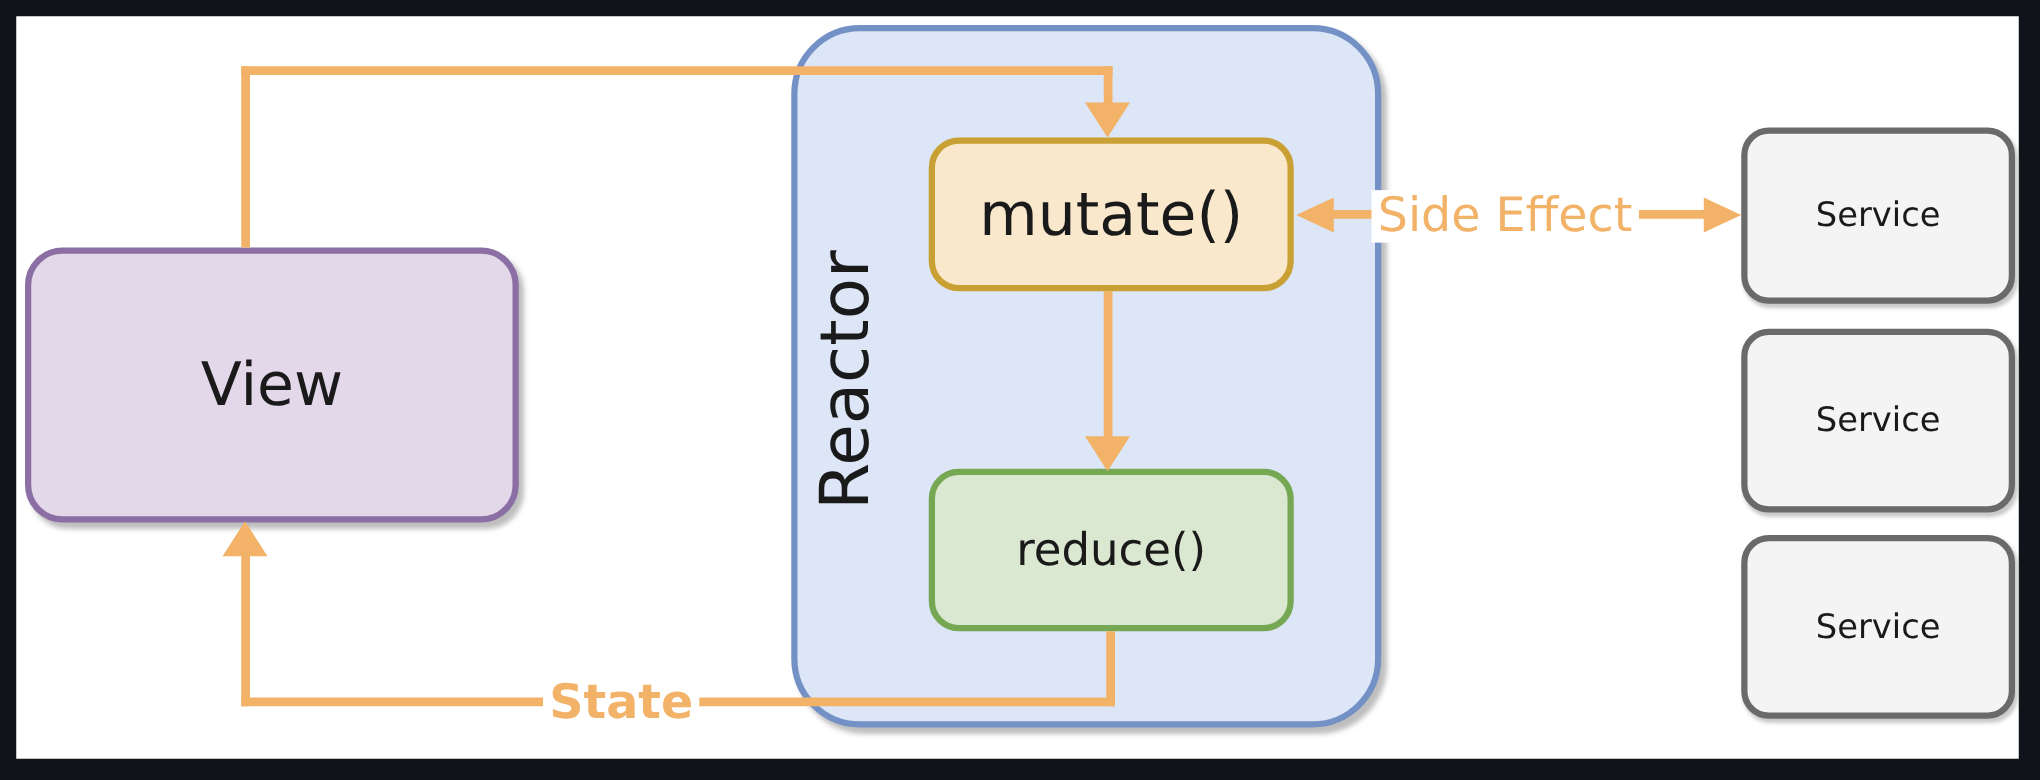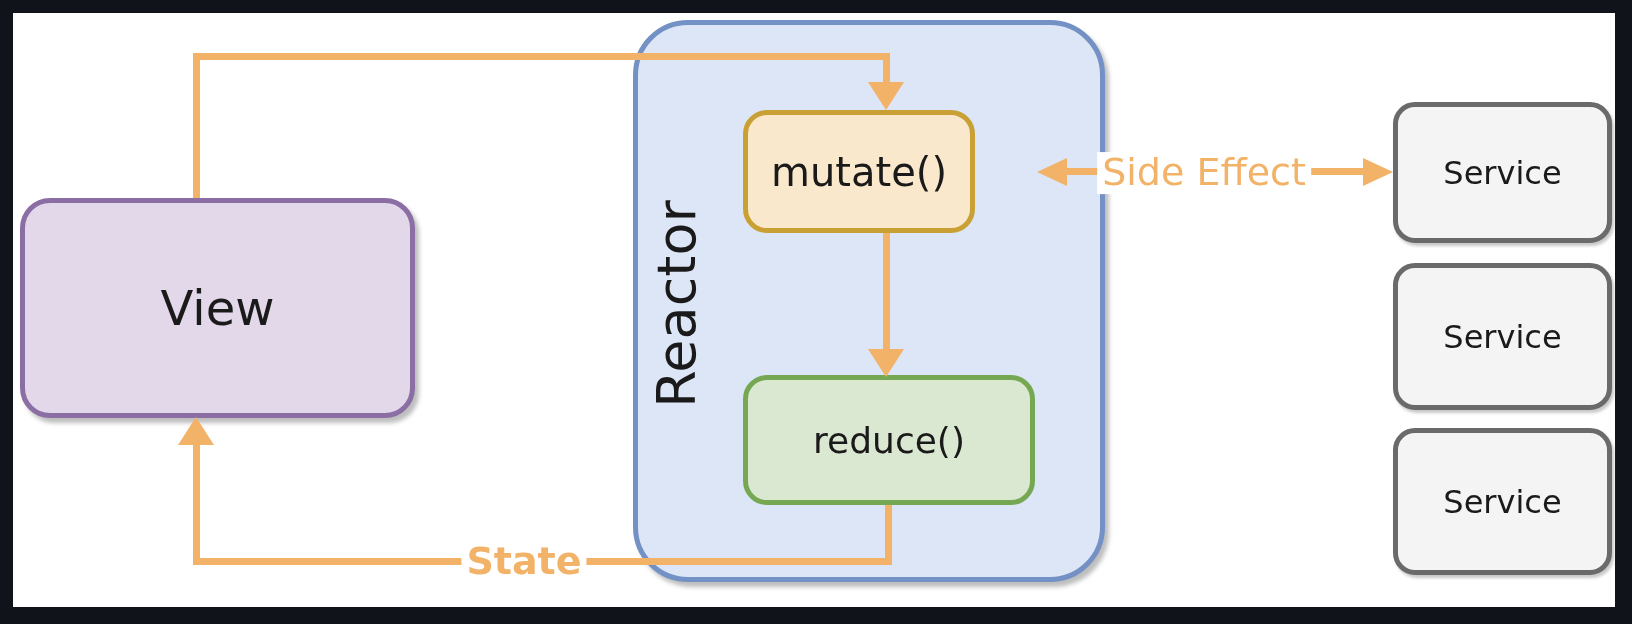--- a/index.html
+++ b/index.html
@@ -26,33 +26,33 @@
   .reactor-box{
     left:633px;top:20px;width:472px;height:562px;border-radius:55px;
     background:var(--reactor-fill,#dce6f7);border:5px solid var(--reactor-border,#7491c5);
   }
   .reactor-label{
     position:absolute;left:676px;top:304px;
     transform:translate(-50%,-50%) rotate(-90deg);
     font-size:54px;color:var(--text-dark,#1a1a1a);white-space:nowrap;
   }
   .mutate-box{
-    left:743px;top:110px;width:232px;height:123px;border-radius:24px;
+    left:743px;top:110px;width:292px;height:123px;border-radius:24px;
     background:var(--mutate-fill,#fae8cc);border:5px solid var(--mutate-border,#c9a033);
-    font-size:40px;box-shadow:none;
+    font-size:48px;box-shadow:none;
   }
   .reduce-box{
     left:743px;top:375px;width:292px;height:130px;border-radius:24px;
     background:var(--reduce-fill,#dbe8d1);border:5px solid var(--reduce-border,#76a853);
     font-size:36px;box-shadow:none;
   }
   .service-box{
     left:1393px;width:219px;border-radius:22px;
     background:var(--service-fill,#f4f4f4);border:5px solid var(--service-border,#6a6a6a);
-    font-size:32px;box-shadow:2px 3px 3px rgba(120,120,120,.4);
+    font-size:27px;box-shadow:2px 3px 3px rgba(120,120,120,.4);
   }
   .service-1{top:102px;height:141px;}
   .service-2{top:263px;height:147px;}
   .service-3{top:428px;height:147px;}
   
   .seg{position:absolute;background:var(--accent-orange,#f2b267);}
   .head{position:absolute;width:0;height:0;}
   .head-down{border-left:18px solid transparent;border-right:18px solid transparent;
              border-top:28px solid var(--accent-orange,#f2b267);}
   .head-up{border-left:18px solid transparent;border-right:18px solid transparent;
@@ -79,21 +79,21 @@
   .sideeffect-shaft{left:1065px;top:168px;width:300px;height:7px;}
   .sideeffect-head-right{left:1363px;top:158px;}
   
   .edge-label{
     position:absolute;transform:translate(-50%,-50%);
     color:var(--accent-orange,#f2b267);font-weight:bold;font-size:38px;
     background:var(--canvas-white,#fff);padding:0 5px;white-space:nowrap;line-height:1.1;
   }
   .label-action{left:496px;top:57px;}
   .label-mutation{left:886px;top:310px;background:var(--reactor-fill,#dce6f7);}
-  .label-state{left:524px;top:562px;}
+  .label-state{left:497px;top:562px;}
   .label-sideeffect{left:1204px;top:173px;font-weight:normal;}
 </style>
 </head>
 <body>
 
 <div class="stage">
   <div class="canvas"></div>
 
   <div class="node reactor-box"></div>
   <div class="reactor-label">Reactor</div>

